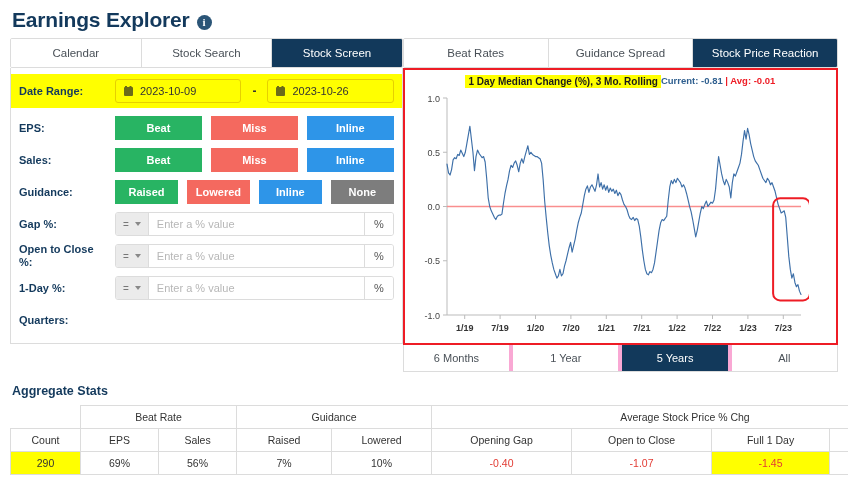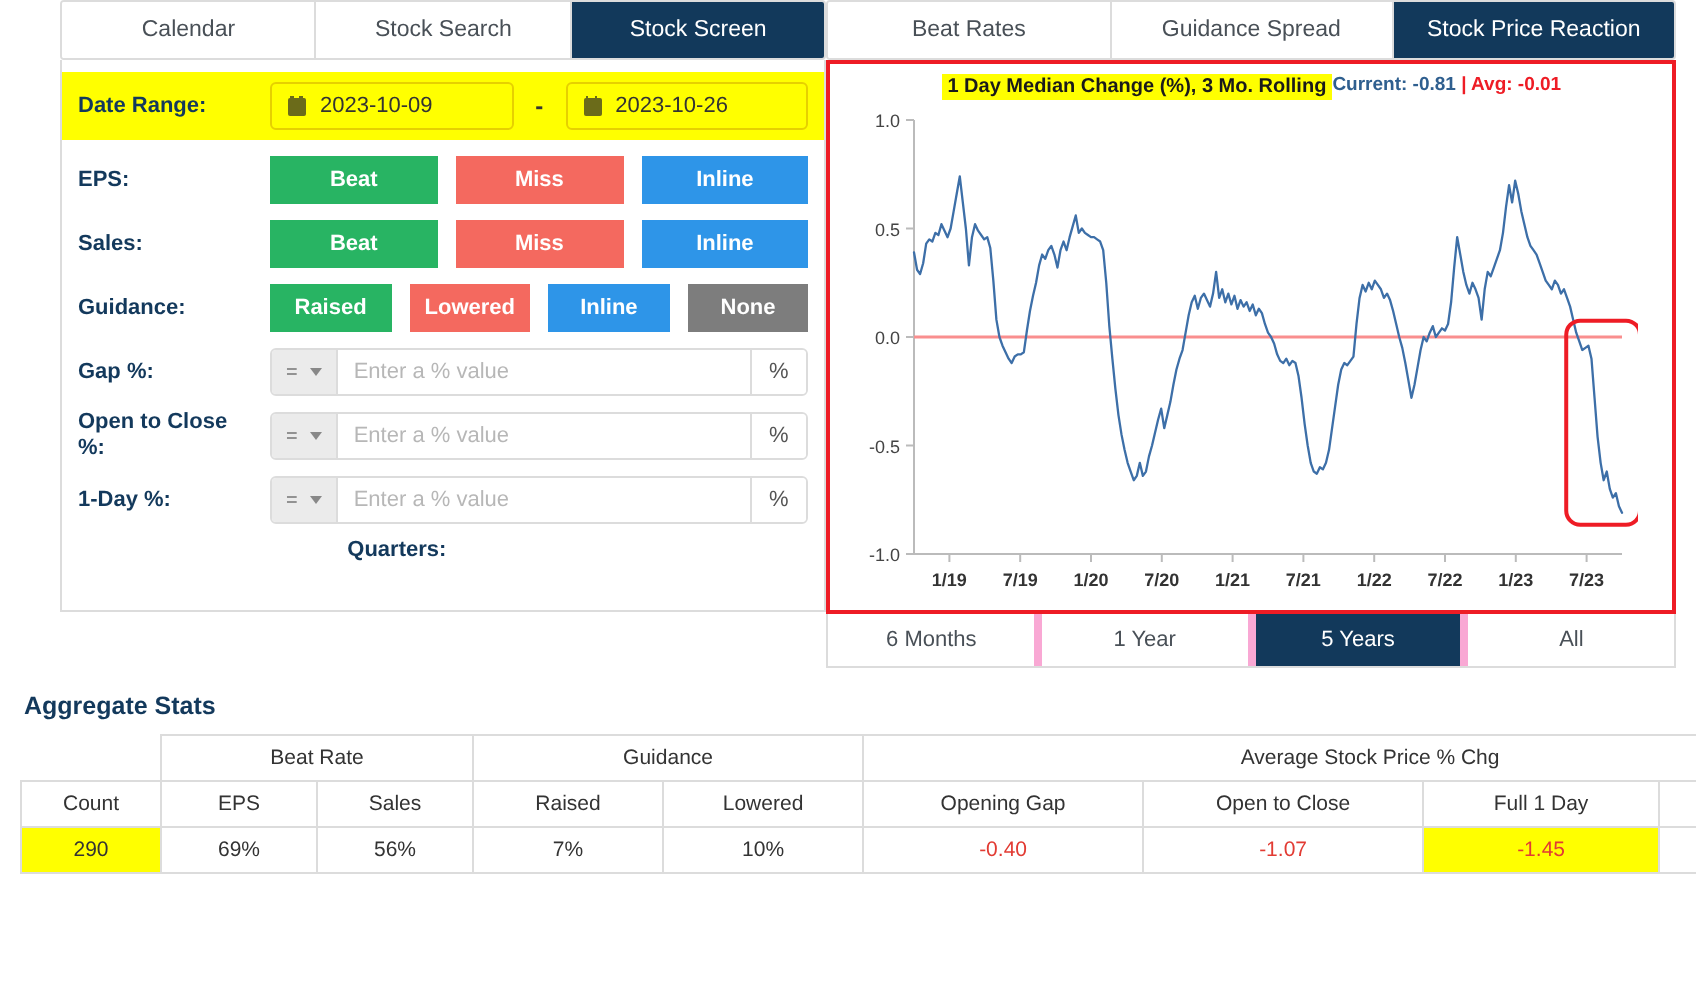--- a/index.html
+++ b/index.html
@@ -13,21 +13,21 @@
   .page { position: relative; width: 848px; height: 502px; background:#fff; }
 
   
   .title-row { display:flex; align-items:center; gap:7px; padding: 8px 0 6px 12px; }
   .title-text { font-size: 21px; font-weight: bold; color:#13395c; letter-spacing:-0.2px; }
   .info-icon { width:15px; height:15px; border-radius:50%; background:#2b5577;
                color:#fff; font-size:11px; font-weight:bold; font-family:"Liberation Serif", serif;
                display:flex; align-items:center; justify-content:center; line-height:1; margin-top:4px;}
 
   
-  .panels { display:flex; padding: 0 10px; margin-left: 20px; }
+  .panels { display:flex; padding: 0 10px; }
   .left-panel { width: 408px; }
   .right-panel { width: 452px; }
 
   
   .tabs { display:flex; border:1px solid #dcdcdc; background:#fff; border-radius:2px; overflow:hidden; }
   .tab { flex:1; text-align:center; font-size:11.5px; color:#495057; padding:8px 2px;
          background:#fff; border-right:1px solid #dcdcdc; white-space:nowrap; }
   .tab:last-child { border-right:none;text-align:center; }
   .tab.active { background:#12395b; color:#fff; }
 
@@ -90,20 +90,24 @@
   table.agg td.neg { color:#e23b33;margin-top:18px; }
   table.agg td.pos { color:#2fa24d; }
   table.agg td.hl, table.agg th.hl { background:#ffff00; }
   .noborder-l { border-left:1px solid #fff !important; border-top:1px solid #fff !important; }
 </style>
 </head>
 <body>
 
 <div class="page">
 
+  <div class="title-row">
+    <div class="title-text">Earnings Explorer</div>
+    <div class="info-icon">i</div>
+  </div>
 
   <div class="panels">
 
     <div class="left-panel">
       <div class="tabs">
         <div class="tab">Calendar</div>
         <div class="tab">Stock Search</div>
         <div class="tab active">Stock Screen</div>
       </div>
 
@@ -187,21 +191,21 @@
               <div class="opsel">
                 <span>=</span>
                 <span class="caret"></span>
               </div>
               <input class="numinput" type="text" placeholder="Enter a % value" style="">
               <div class="pctsuffix">%</div>
             </div>
           </div>
         </div>
 
-        <div class="frow" style="margin-bottom:0;flex-direction:column;">
+        <div class="frow" style="margin-bottom:0;">
           <div class="flabel">Quarters:</div>
         </div>
 
       </div>
     </div>
 
     <div class="right-panel">
       <div class="tabs">
         <div class="tab">Beat Rates</div>
         <div class="tab">Guidance Spread</div>

